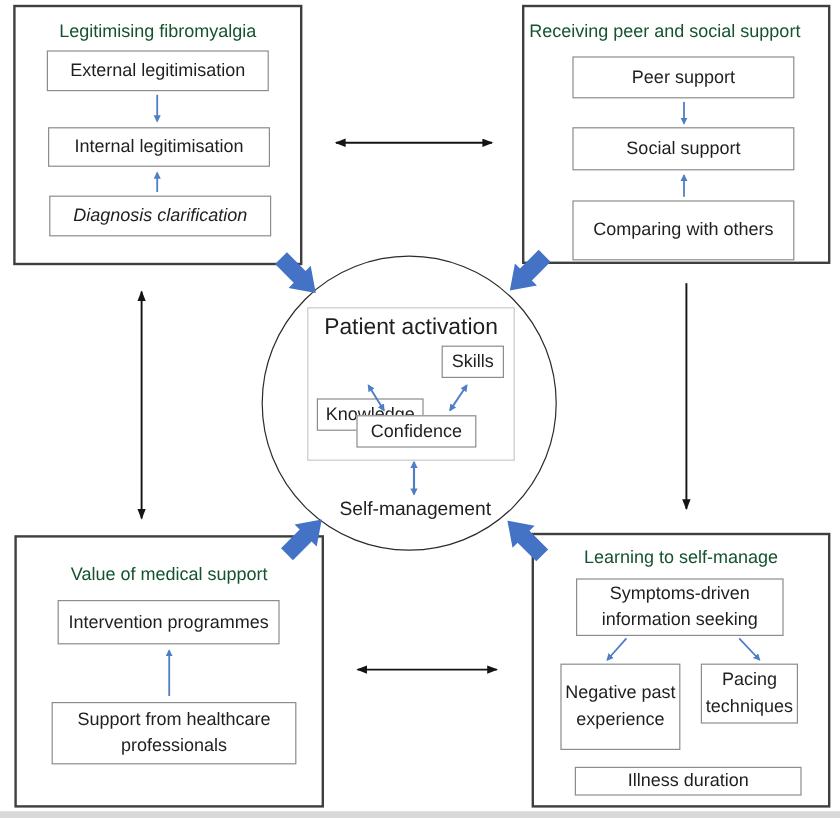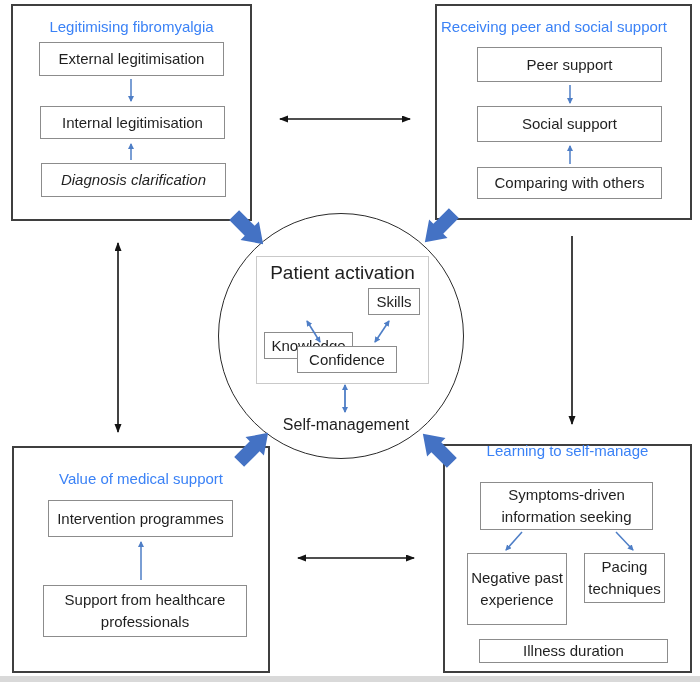--- a/index.html
+++ b/index.html
@@ -1,21 +1,21 @@
 <!DOCTYPE html>
 <html><head>
 <meta charset="utf-8">
 <style>
   html,body{margin:0;padding:0;background:#ffffff;}
   #canvas{
     position:relative;width:700px;height:682px;background:#ffffff;
     font-family:"Liberation Sans",sans-serif;color:#1f1f1f;overflow:hidden;
   }
   .panel{position:absolute;border:2px solid #3f3f3f;background:#ffffff;box-sizing:border-box;}
-  .panel-title{position:absolute;text-align:center;font-size:15px;color:#3b82f6;}
+  .panel-title{position:absolute;text-align:center;font-size:15px;color:#14532d;}
   .node{
     position:absolute;border:1px solid #8c8c8c;background:#ffffff;box-sizing:border-box;
     display:flex;align-items:center;justify-content:center;text-align:center;
     font-size:15px;line-height:1.45;color:#1f1f1f;padding:1px 3px;
   }
   .circle{
     position:absolute;left:218px;top:213px;width:246px;height:246px;
     border:1.6px solid #2b2b2b;border-radius:50%;box-sizing:border-box;background:transparent;
   }
   .pa-box{
@@ -35,29 +35,29 @@
   <div class="panel" style="left:11px;top:4px;width:241px;height:217px;"></div>
   <div class="panel-title" style="left:11px;top:18px;width:241px;">Legitimising fibromyalgia</div>
   <div class="node" style="left:39px;top:42px;width:185px;height:34px;">External legitimisation</div>
   <div class="node" style="left:40px;top:106px;width:185px;height:33px;">Internal legitimisation</div>
   <div class="node" style="left:41px;top:163px;width:185px;height:34px;font-style:italic;">Diagnosis clarification</div>
 
   <div class="panel" style="left:435px;top:4px;width:257px;height:216px;"></div>
   <div class="panel-title" style="left:435px;top:18px;width:238px;">Receiving peer and social support</div>
   <div class="node" style="left:477px;top:47px;width:185px;height:35px;">Peer support</div>
   <div class="node" style="left:477px;top:106px;width:185px;height:36px;">Social support</div>
-  <div class="node" style="left:477px;top:167px;width:185px;height:32px;">Comparing with others</div>
+  <div class="node" style="left:477px;top:167px;width:185px;height:50px;">Comparing with others</div>
 
   <div class="panel" style="left:12px;top:446px;width:258px;height:227px;"></div>
   <div class="panel-title" style="left:12px;top:470px;width:258px;">Value of medical support</div>
   <div class="node" style="left:48px;top:500px;width:185px;height:37px;">Intervention programmes</div>
   <div class="node" style="left:43px;top:585px;width:204px;height:52px;">Support from healthcare professionals</div>
 
   <div class="panel" style="left:443px;top:444px;width:249px;height:229px;"></div>
-  <div class="panel-title" style="left:443px;top:442px;width:249px;">Learning to self-manage</div>
+  <div class="panel-title" style="left:443px;top:456px;width:249px;">Learning to self-manage</div>
   <div class="node" style="left:480px;top:482px;width:173px;height:48px;">Symptoms-driven information seeking</div>
   <div class="node" style="left:467px;top:553px;width:100px;height:72px;">Negative past experience</div>
   <div class="node" style="left:584px;top:553px;width:81px;height:50px;">Pacing techniques</div>
   <div class="node" style="left:479px;top:639px;width:189px;height:24px;">Illness duration</div>
 
   <div class="circle"></div>
   <div class="pa-box"></div>
   <div class="pa-title">Patient activation</div>
   <div class="node" style="left:264px;top:288px;width:89px;height:27px;margin-top:44px;">Knowledge</div>
   <div class="node" style="left:368px;top:288px;width:52px;height:27px;">Skills</div>

